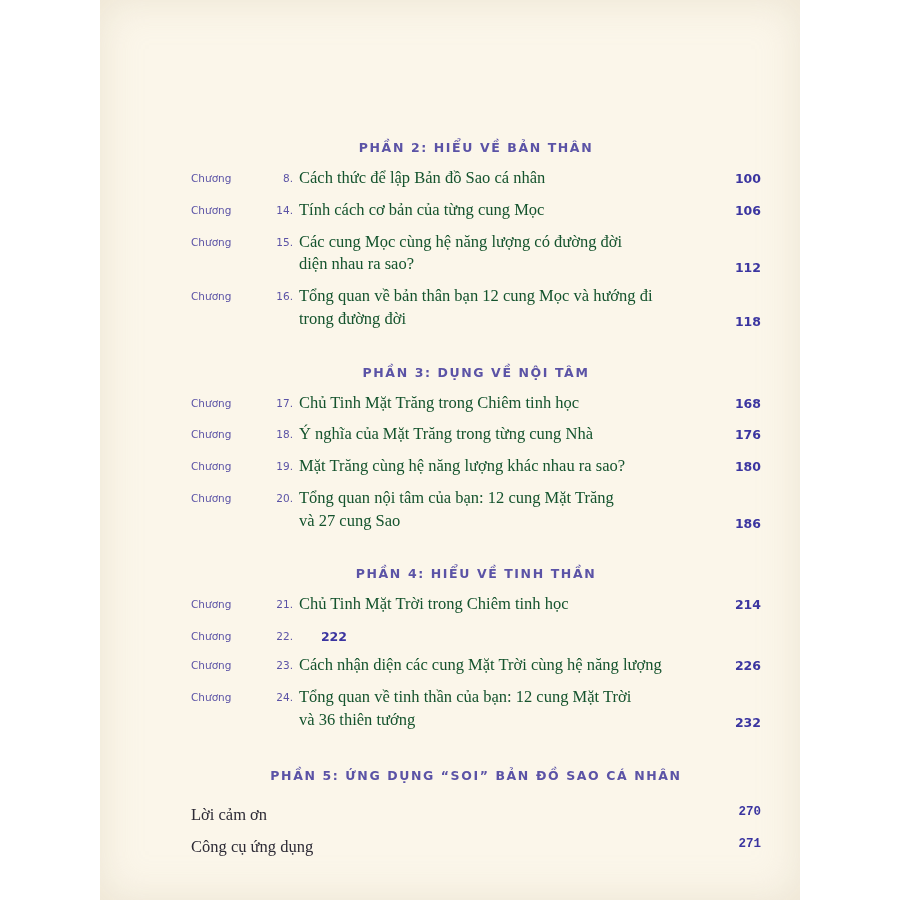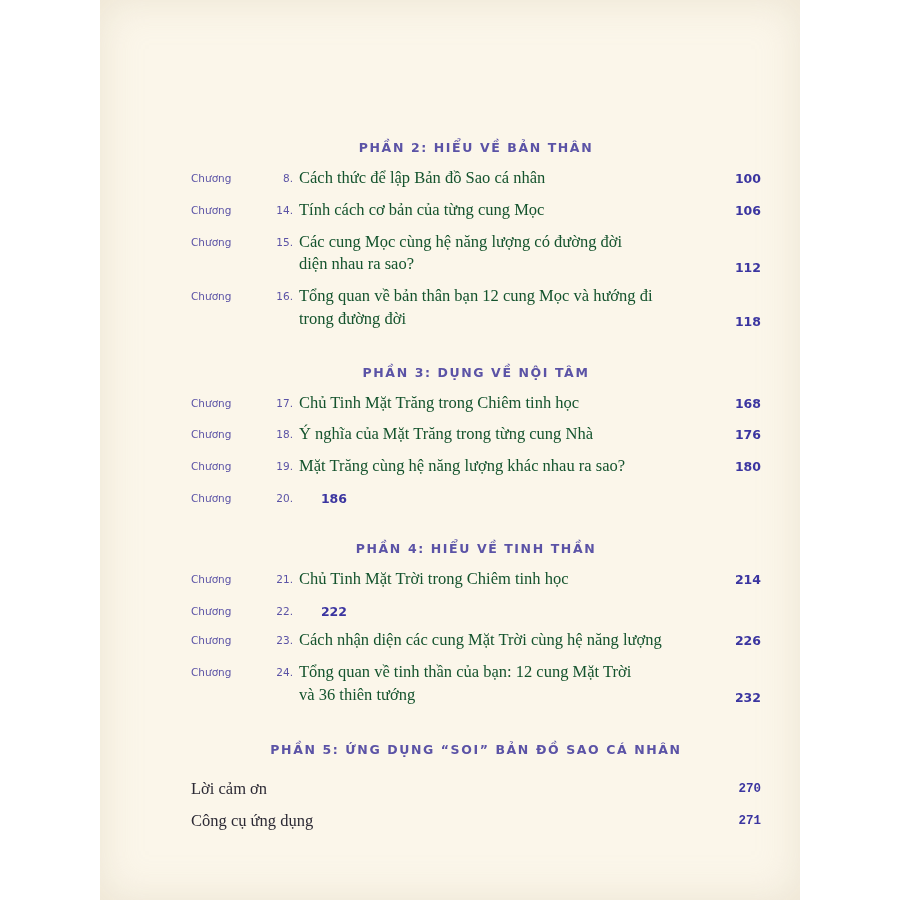--- a/index.html
+++ b/index.html
@@ -90,21 +90,21 @@
     font-weight: bold;
     font-size: 12.5px;
     padding-top: 3px;
     align-self: flex-end;
   }
   .ch-page.top-align {
     align-self: flex-start;
   }
   .plain-entry {
     display: flex;
-    align-items: center;
+    align-items: flex-start;
     margin-bottom: 12px;
   }
   .plain-title {
     flex: 1 1 auto;
     color: #2c2a35;
     font-size: 16.5px;
     padding-left: 0px;
   }
   .plain-page {
     flex: 0 0 48px;
@@ -183,20 +183,24 @@
       <div class="entry">
         <span class="ch-label">Chương</span>
         <span class="ch-num">19.</span>
         <span class="ch-title"><span>Mặt Trăng cùng hệ năng lượng khác nhau ra sao?</span></span>
         <span class="ch-page top-align">180</span>
       </div>
 
       <div class="entry">
         <span class="ch-label">Chương</span>
         <span class="ch-num">20.</span>
+        <span class="ch-title">
+          <span>Tổng quan nội tâm của bạn: 12 cung Mặt Trăng</span>
+          <span class="line2">và 27 cung Sao</span>
+        </span>
         <span class="ch-page">186</span>
       </div>
 
       <h2 class="section-title sec-gap-top">PHẦN 4: HIỂU VỀ TINH THẦN</h2>
 
       <div class="entry">
         <span class="ch-label">Chương</span>
         <span class="ch-num">21.</span>
         <span class="ch-title"><span>Chủ Tinh Mặt Trời trong Chiêm tinh học</span></span>
         <span class="ch-page top-align">214</span>

